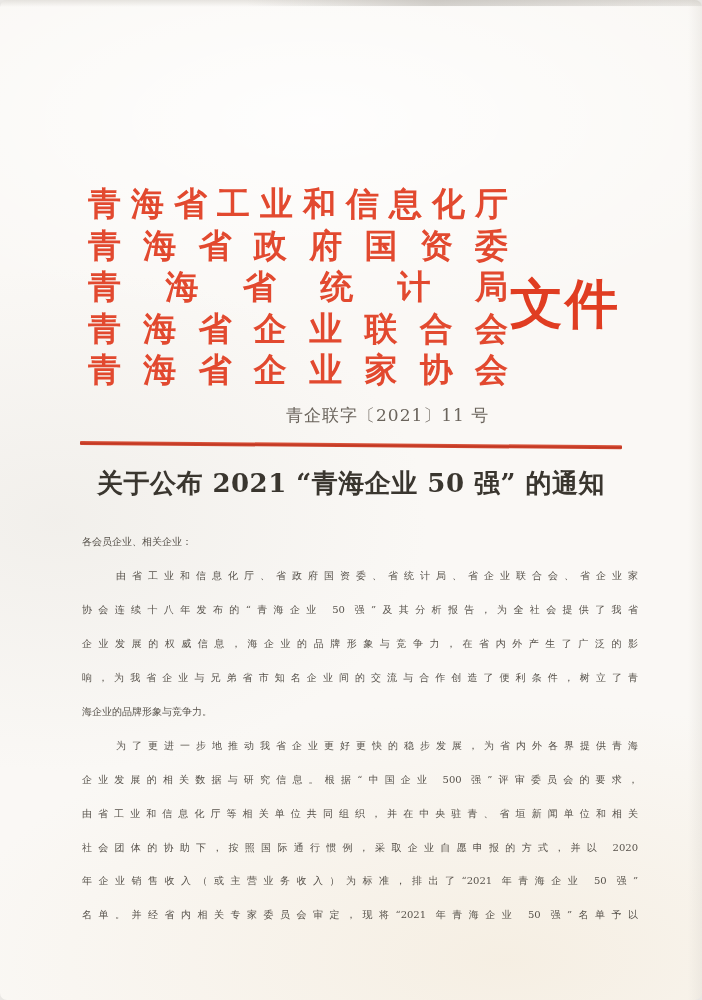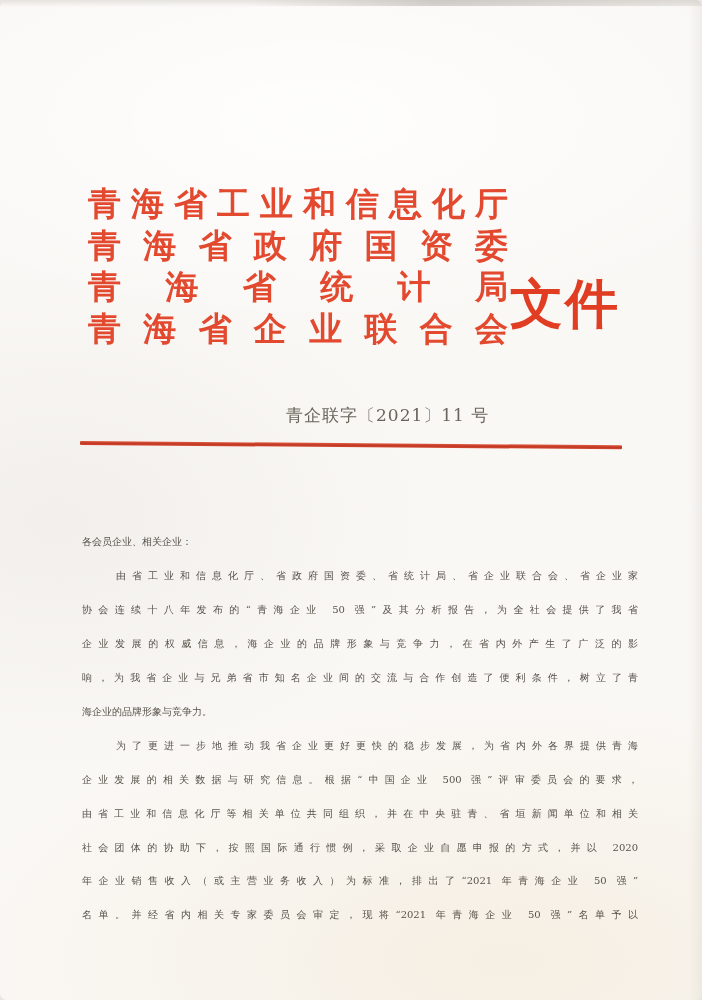--- a/index.html
+++ b/index.html
@@ -55,28 +55,30 @@
 <body>
 
 <div class="page">
   <div class="scan-edge-top"></div>
 
   <div class="org-block">
     <div class="org-line">青海省工业和信息化厅</div>
     <div class="org-line">青海省政府国资委</div>
     <div class="org-line">青海省统计局</div>
     <div class="org-line">青海省企业联合会</div>
+    <div class="org-line">青海省企业家协会</div>
   </div>
 
   <div class="doc-type">文件</div>
 
   <div class="doc-number">青企联字〔2021〕11 号</div>
 
   <div class="red-divider"></div>
 
+  <h1 class="doc-title">关于公布 2021 “青海企业 50 强” 的通知</h1>
 
   <div class="body-text">
     <div class="line" style="top:531px">各会员企业、相关企业：</div>
     <div class="line j ind" style="top:565px">由省工业和信息化厅、省政府国资委、省统计局、省企业联合会、省企业家</div>
     <div class="line j" style="top:599px">协会连续十八年发布的“青海企业 50 强”及其分析报告，为全社会提供了我省</div>
     <div class="line j" style="top:633px">企业发展的权威信息，海企业的品牌形象与竞争力，在省内外产生了广泛的影</div>
     <div class="line j" style="top:667px">响，为我省企业与兄弟省市知名企业间的交流与合作创造了便利条件，树立了青</div>
     <div class="line" style="top:701px">海企业的品牌形象与竞争力。</div>
     <div class="line j ind" style="top:735px">为了更进一步地推动我省企业更好更快的稳步发展，为省内外各界提供青海</div>
     <div class="line j" style="top:769px">企业发展的相关数据与研究信息。根据“中国企业 500 强”评审委员会的要求，</div>

